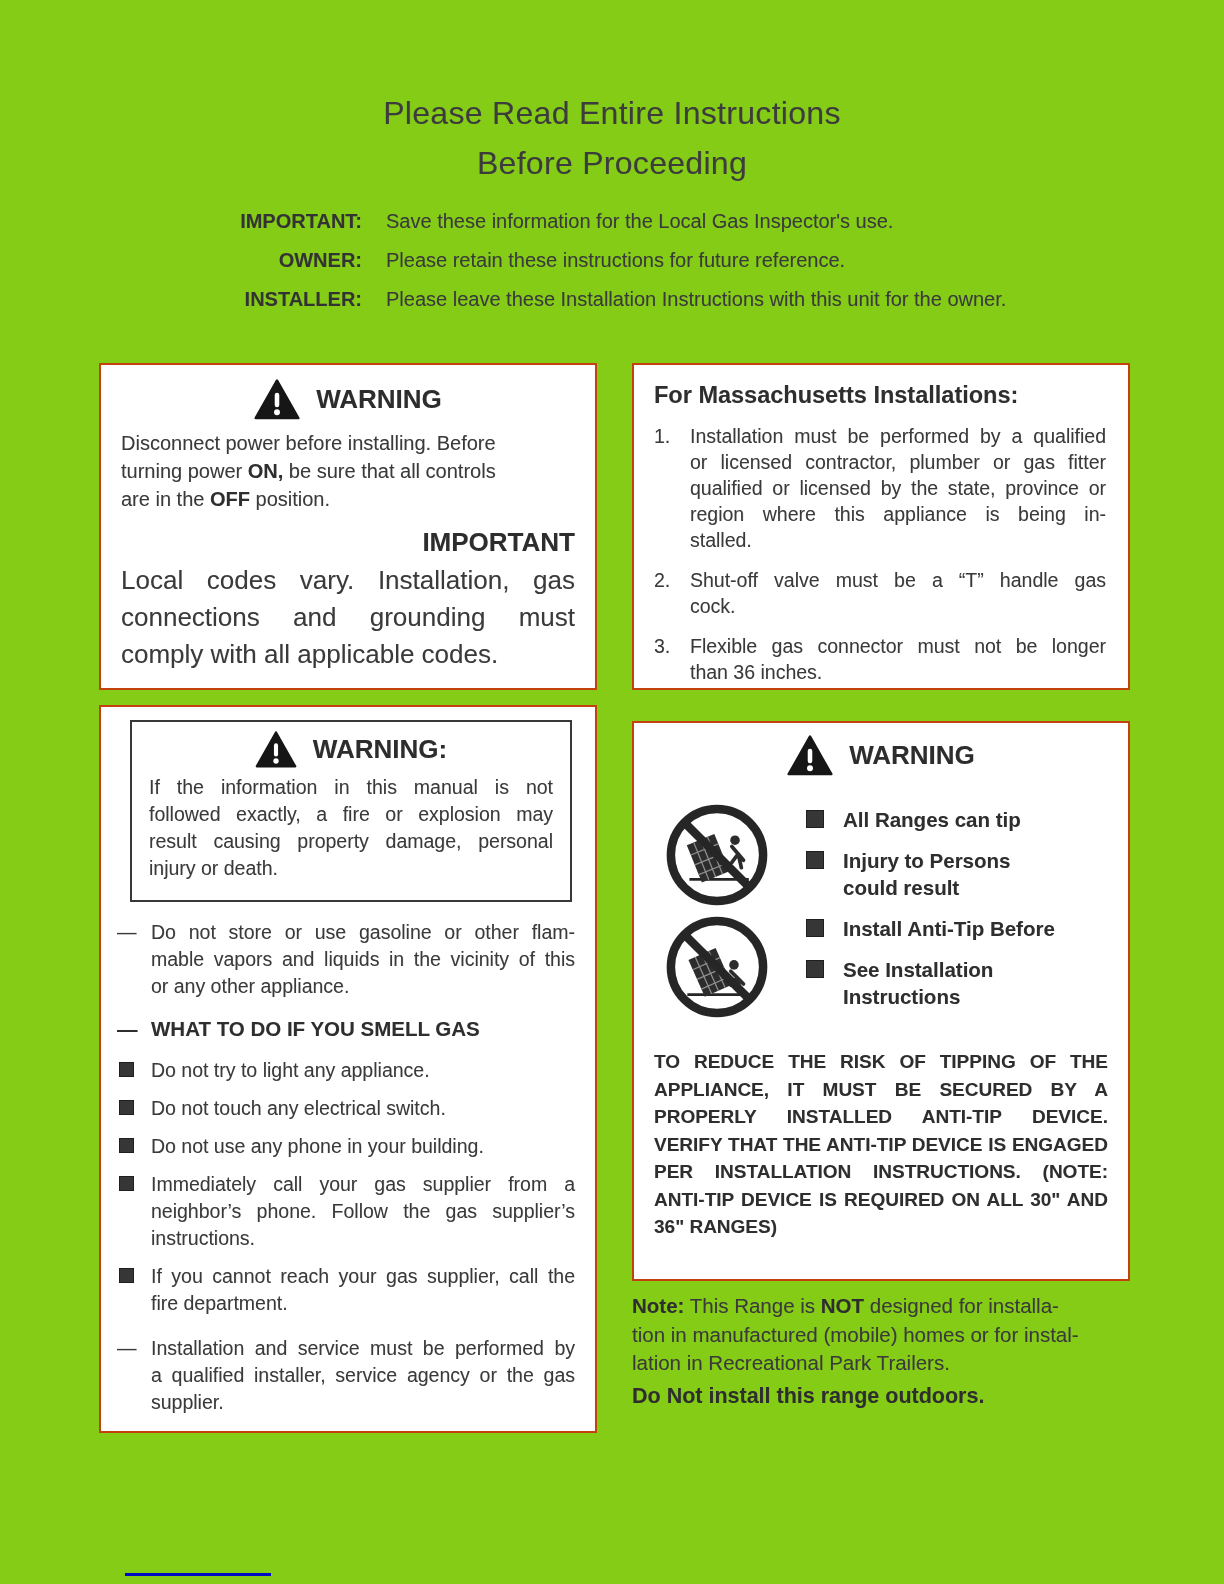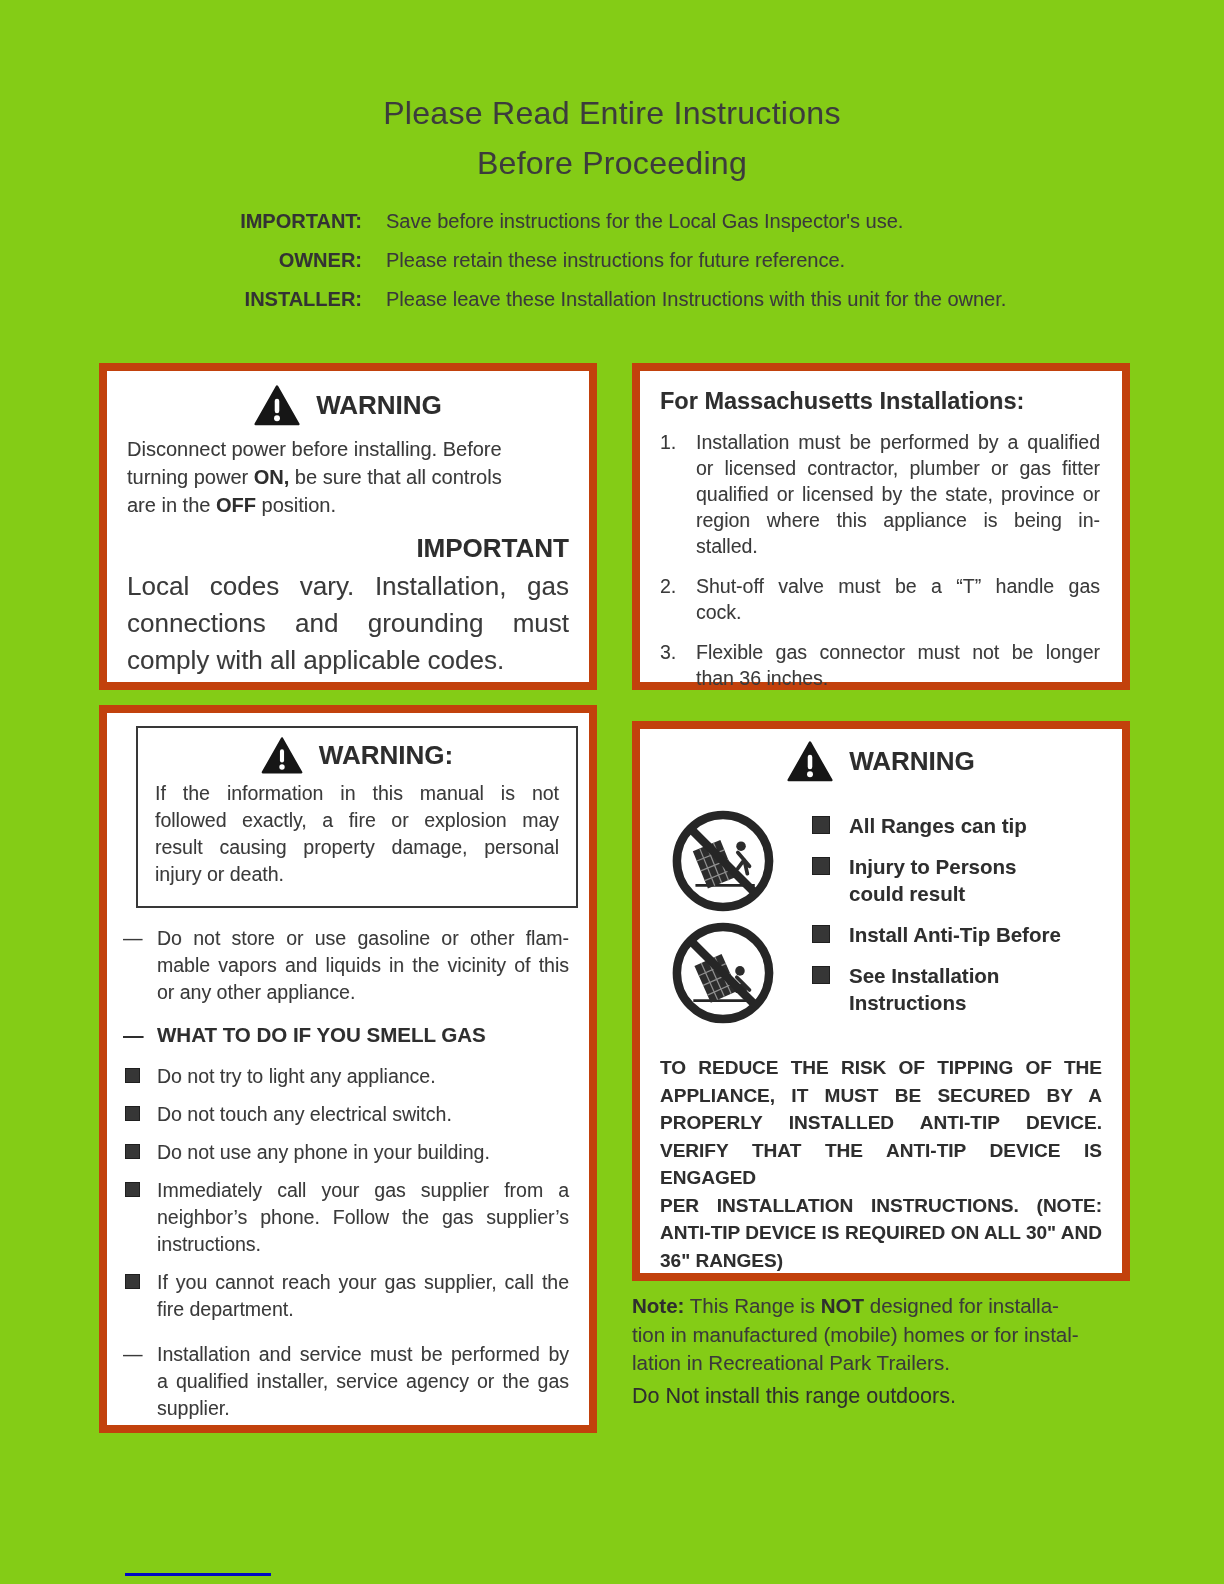--- a/index.html
+++ b/index.html
@@ -5,21 +5,21 @@
   html,body{margin:0;padding:0;background:#fff;}
   .page{position:relative;width:1224px;height:1584px;background:#84cc16;overflow:hidden;
         font-family:"Liberation Sans", sans-serif;color:#3a3a3a;
         text-shadow:0.3px 0.3px 0 rgba(80,80,80,0.25);}
   .title{position:absolute;top:88px;left:0;width:100%;text-align:center;
          font-size:32px;line-height:50px;color:#3c3c3c;letter-spacing:0.3px;}
   .notices{position:absolute;top:210px;left:126px;}
   .nrow{display:flex;margin-bottom:17px;font-size:20px;line-height:22px;}
   .nlabel{width:236px;text-align:right;font-weight:bold;color:#333;}
   .ntext{margin-left:24px;white-space:nowrap;}
-  .box{position:absolute;border:8px solid #c2410c;box-sizing:border-box;background:#fff;}
+  .box{position:absolute;border:2px solid #c2410c;box-sizing:border-box;background:#fff;}
   .box1{left:99px;top:363px;width:498px;height:327px;padding:14px 20px;}
   .box2{left:632px;top:363px;width:498px;height:327px;padding:16px 22px 0 20px;}
   .box3{left:99px;top:705px;width:498px;height:728px;padding:13px 20px 12px 16px;}
   .box4{left:632px;top:721px;width:498px;height:560px;padding:12px 18px;}
   .warn-head{display:flex;align-items:center;justify-content:center;gap:16px;
              font-size:26px;font-weight:bold;color:#2d2d2d;}
   .tri{width:46px;height:41px;flex:0 0 auto;}
   .tri.small{width:42px;height:37px;}
   .p1{margin-top:9px;font-size:20px;line-height:28px;}
   .imp-head{margin-top:14px;text-align:right;font-size:26px;line-height:30px;font-weight:bold;color:#2d2d2d;}
@@ -43,38 +43,38 @@
   .tiprow{display:flex;margin-top:26px;}
   .ticons{margin-left:12px;display:flex;flex-direction:column;gap:6px;}
   .notip{width:106px;height:106px;}
   .tbullets{margin-left:36px;margin-top:4px;width:272px;}
   .titem{position:relative;padding-left:37px;margin-bottom:14px;
          font-size:20.5px;font-weight:bold;color:#2e2e2e;line-height:27px;}
   .titem .sqb{width:18px;height:18px;left:0;top:4px;}
   .caps{margin-top:24px;font-size:19px;font-weight:bold;color:#2e2e2e;line-height:27.5px;padding:0 2px;}
   .note{position:absolute;left:632px;top:1292px;width:500px;font-size:20.5px;line-height:28.5px;}
   .bold{font-weight:bold;color:#2e2e2e;}
-  .outdoor{position:absolute;left:632px;top:1384px;font-size:21.5px;font-weight:normal;color:#2e2e2e;}
+  .outdoor{position:absolute;left:632px;top:1384px;font-size:21.5px;font-weight:bold;color:#2e2e2e;}
   .blue-line{position:absolute;left:125px;top:1573px;width:146px;height:3px;background:#000ac4;}
   .jl{text-align:justify;text-align-last:justify;}
 </style>
 </head>
 <body>
 
 <div class="page">
 
   <div class="title">
       <div>Please Read Entire Instructions</div>
       <div>Before Proceeding</div>
     </div>
 
   <div class="notices">
     <div class="nrow">
       <div class="nlabel">IMPORTANT:</div>
-      <div class="ntext">Save before instructions for the Local Gas Inspector's use.</div>
+      <div class="ntext">Save these information for the Local Gas Inspector's use.</div>
     </div>
     <div class="nrow">
       <div class="nlabel">OWNER:</div>
       <div class="ntext">Please retain these instructions for future reference.</div>
     </div>
     <div class="nrow">
       <div class="nlabel">INSTALLER:</div>
       <div class="ntext">Please leave these Installation Instructions with this unit for the owner.</div>
     </div>
   </div>

